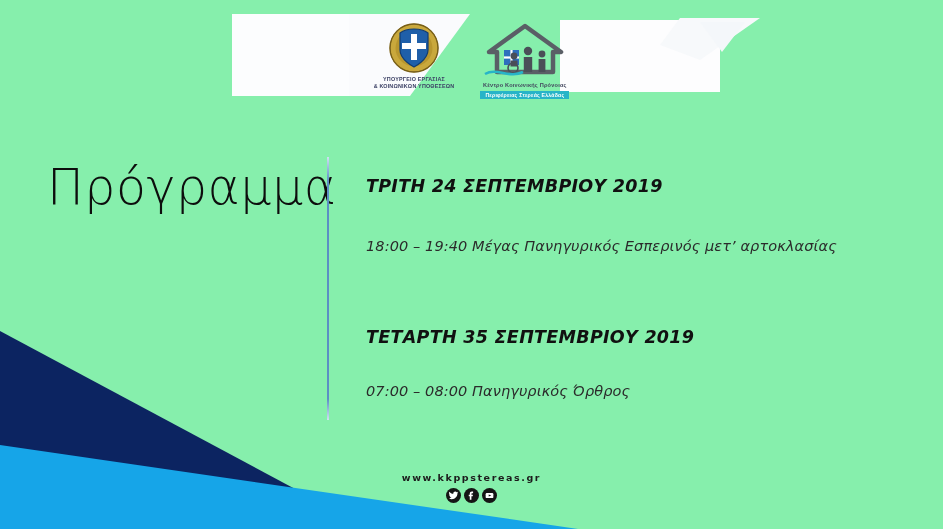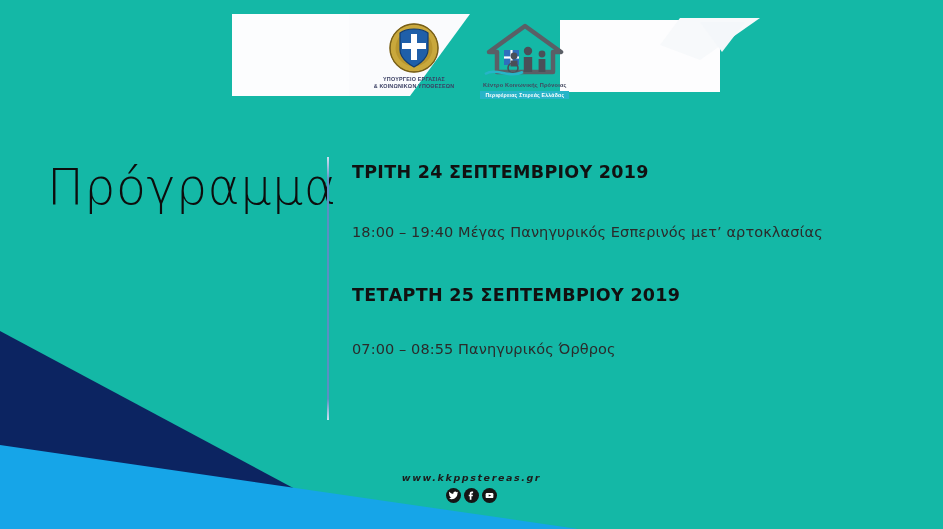--- a/index.html
+++ b/index.html
@@ -7,21 +7,21 @@
     padding: 0;
     background: #ffffff;
   }
   body {
     font-family: "Liberation Sans", sans-serif;
   }
   #slide {
     position: relative;
     width: 943px;
     height: 529px;
-    background: #14b8a6;
+    background: #86efac;
     overflow: hidden;
   }
 
   
   .watermark {
     position: absolute;
     top: 0;
     left: 0;
     width: 943px;
     height: 130px;
@@ -110,21 +110,21 @@
     background: linear-gradient(to bottom, #cfe2f3 0%, #5b8fc4 9%, #5b8fc4 92%, #cfe2f3 100%);
   }
 
   
   .programme {
     position: absolute;
     left: 350px;
     top: 160px;
     width: 560px;
   }
-  .day-block { margin: 2px; }
+  .day-block { margin: 16px; font-style: italic; }
   .day-heading {
     font-family: "DejaVu Sans", sans-serif;
     font-size: 17.5px;
     font-weight: bold;
     color: #111111;
     letter-spacing: 0.3px;
     line-height: 1.2;
   }
   .event-list {
     list-style: none;
@@ -146,21 +146,20 @@
   
   .footer {
     position: absolute;
     left: 0;
     bottom: 26px;
     width: 943px;
     display: flex;
     flex-direction: column;
     align-items: center;
     z-index: 5;
-    font-style: italic;
   }
   .footer-url {
     font-family: "DejaVu Sans", sans-serif;
     font-size: 9.5px;
     font-weight: bold;
     letter-spacing: 1.6px;
     color: #1c1c1c;
     margin-bottom: 5px;
   }
   .social-row {
@@ -247,24 +246,24 @@
       <div class="day-heading">ΤΡΙΤΗ 24 ΣΕΠΤΕΜΒΡΙΟΥ 2019</div>
       <div class="gap-after-heading"></div>
       <ul class="event-list">
         <li class="event-item">18:00 – 19:40 Μέγας Πανηγυρικός Εσπερινός μετ’ αρτοκλασίας</li>
       </ul>
     </div>
 
     <div class="gap-between-days"></div>
 
     <div class="day-block">
-      <div class="day-heading">ΤΕΤΑΡΤΗ 25 ΣΕΠΤΕΜΒΡΙΟΥ 2019</div>
+      <div class="day-heading">ΤΕΤΑΡΤΗ 35 ΣΕΠΤΕΜΒΡΙΟΥ 2019</div>
       <div class="gap-small"></div>
       <ul class="event-list">
-        <li class="event-item">07:00 – 08:55 Πανηγυρικός Όρθρος</li>
+        <li class="event-item">07:00 – 08:00 Πανηγυρικός Όρθρος</li>
       </ul>
     </div>
 
   </div>
 
   <div class="footer">
     <div class="footer-url">www.kkppstereas.gr</div>
     <div class="social-row">
 
       <span class="social-icon">

